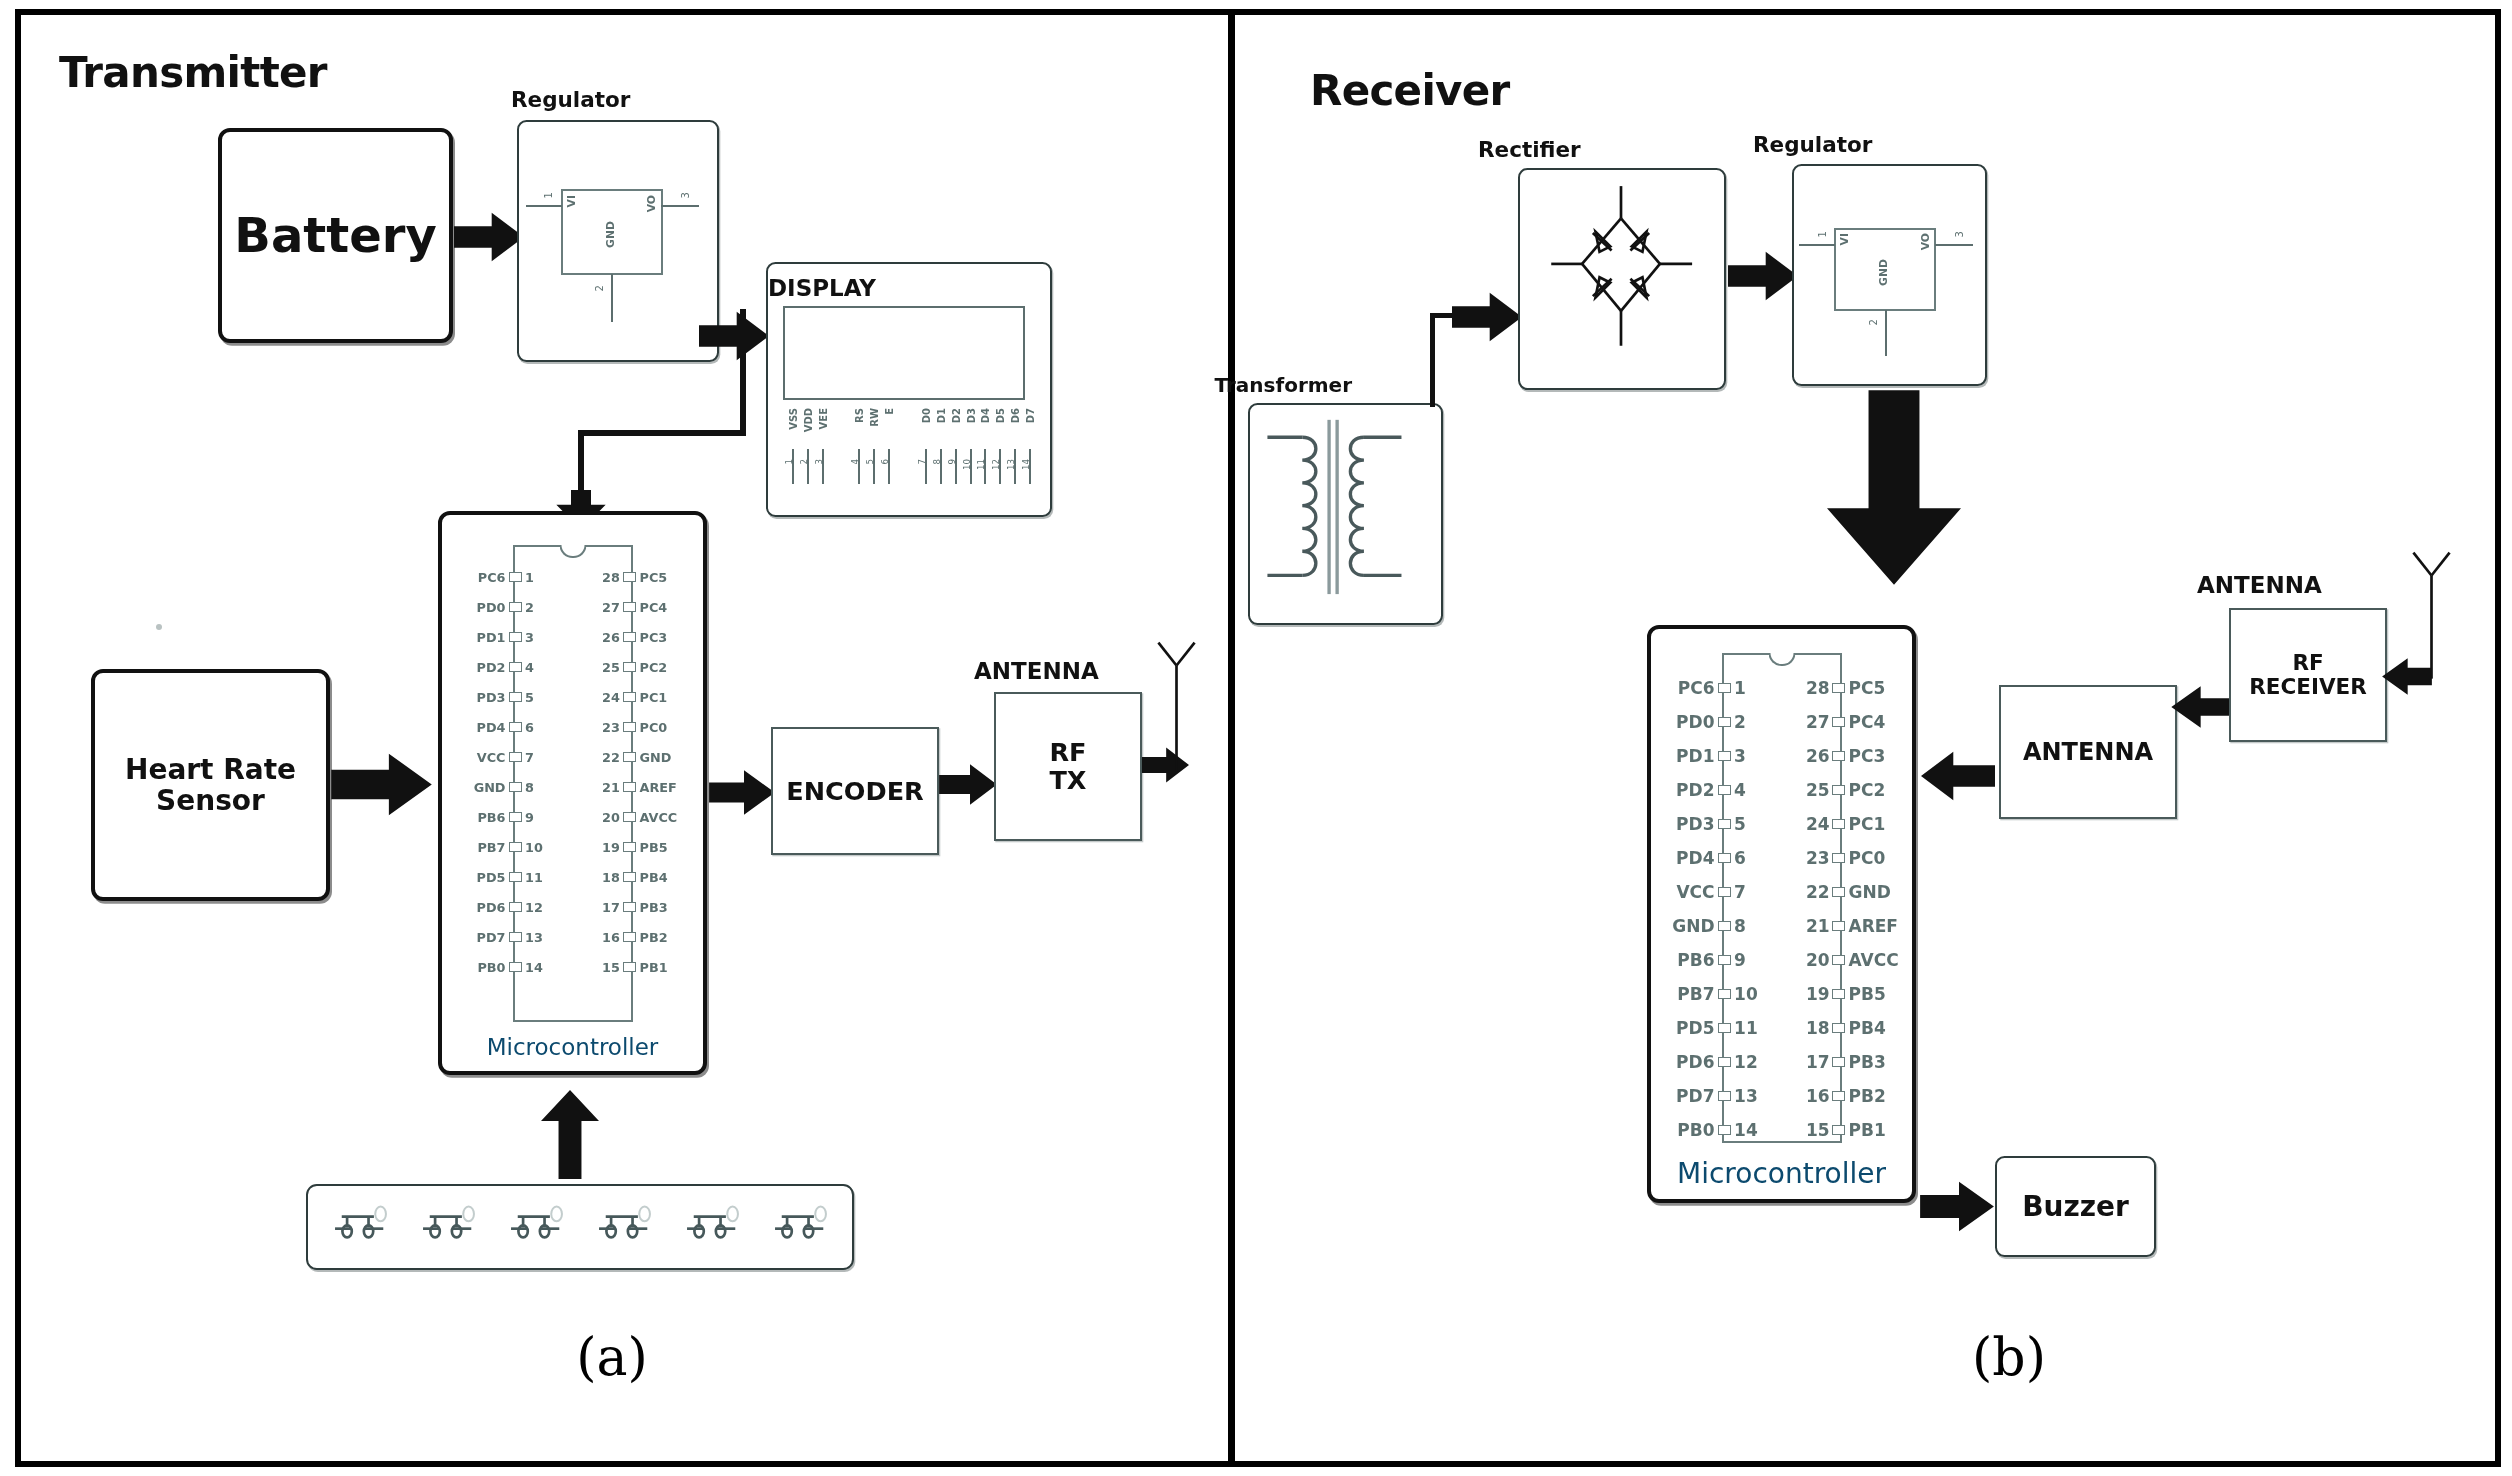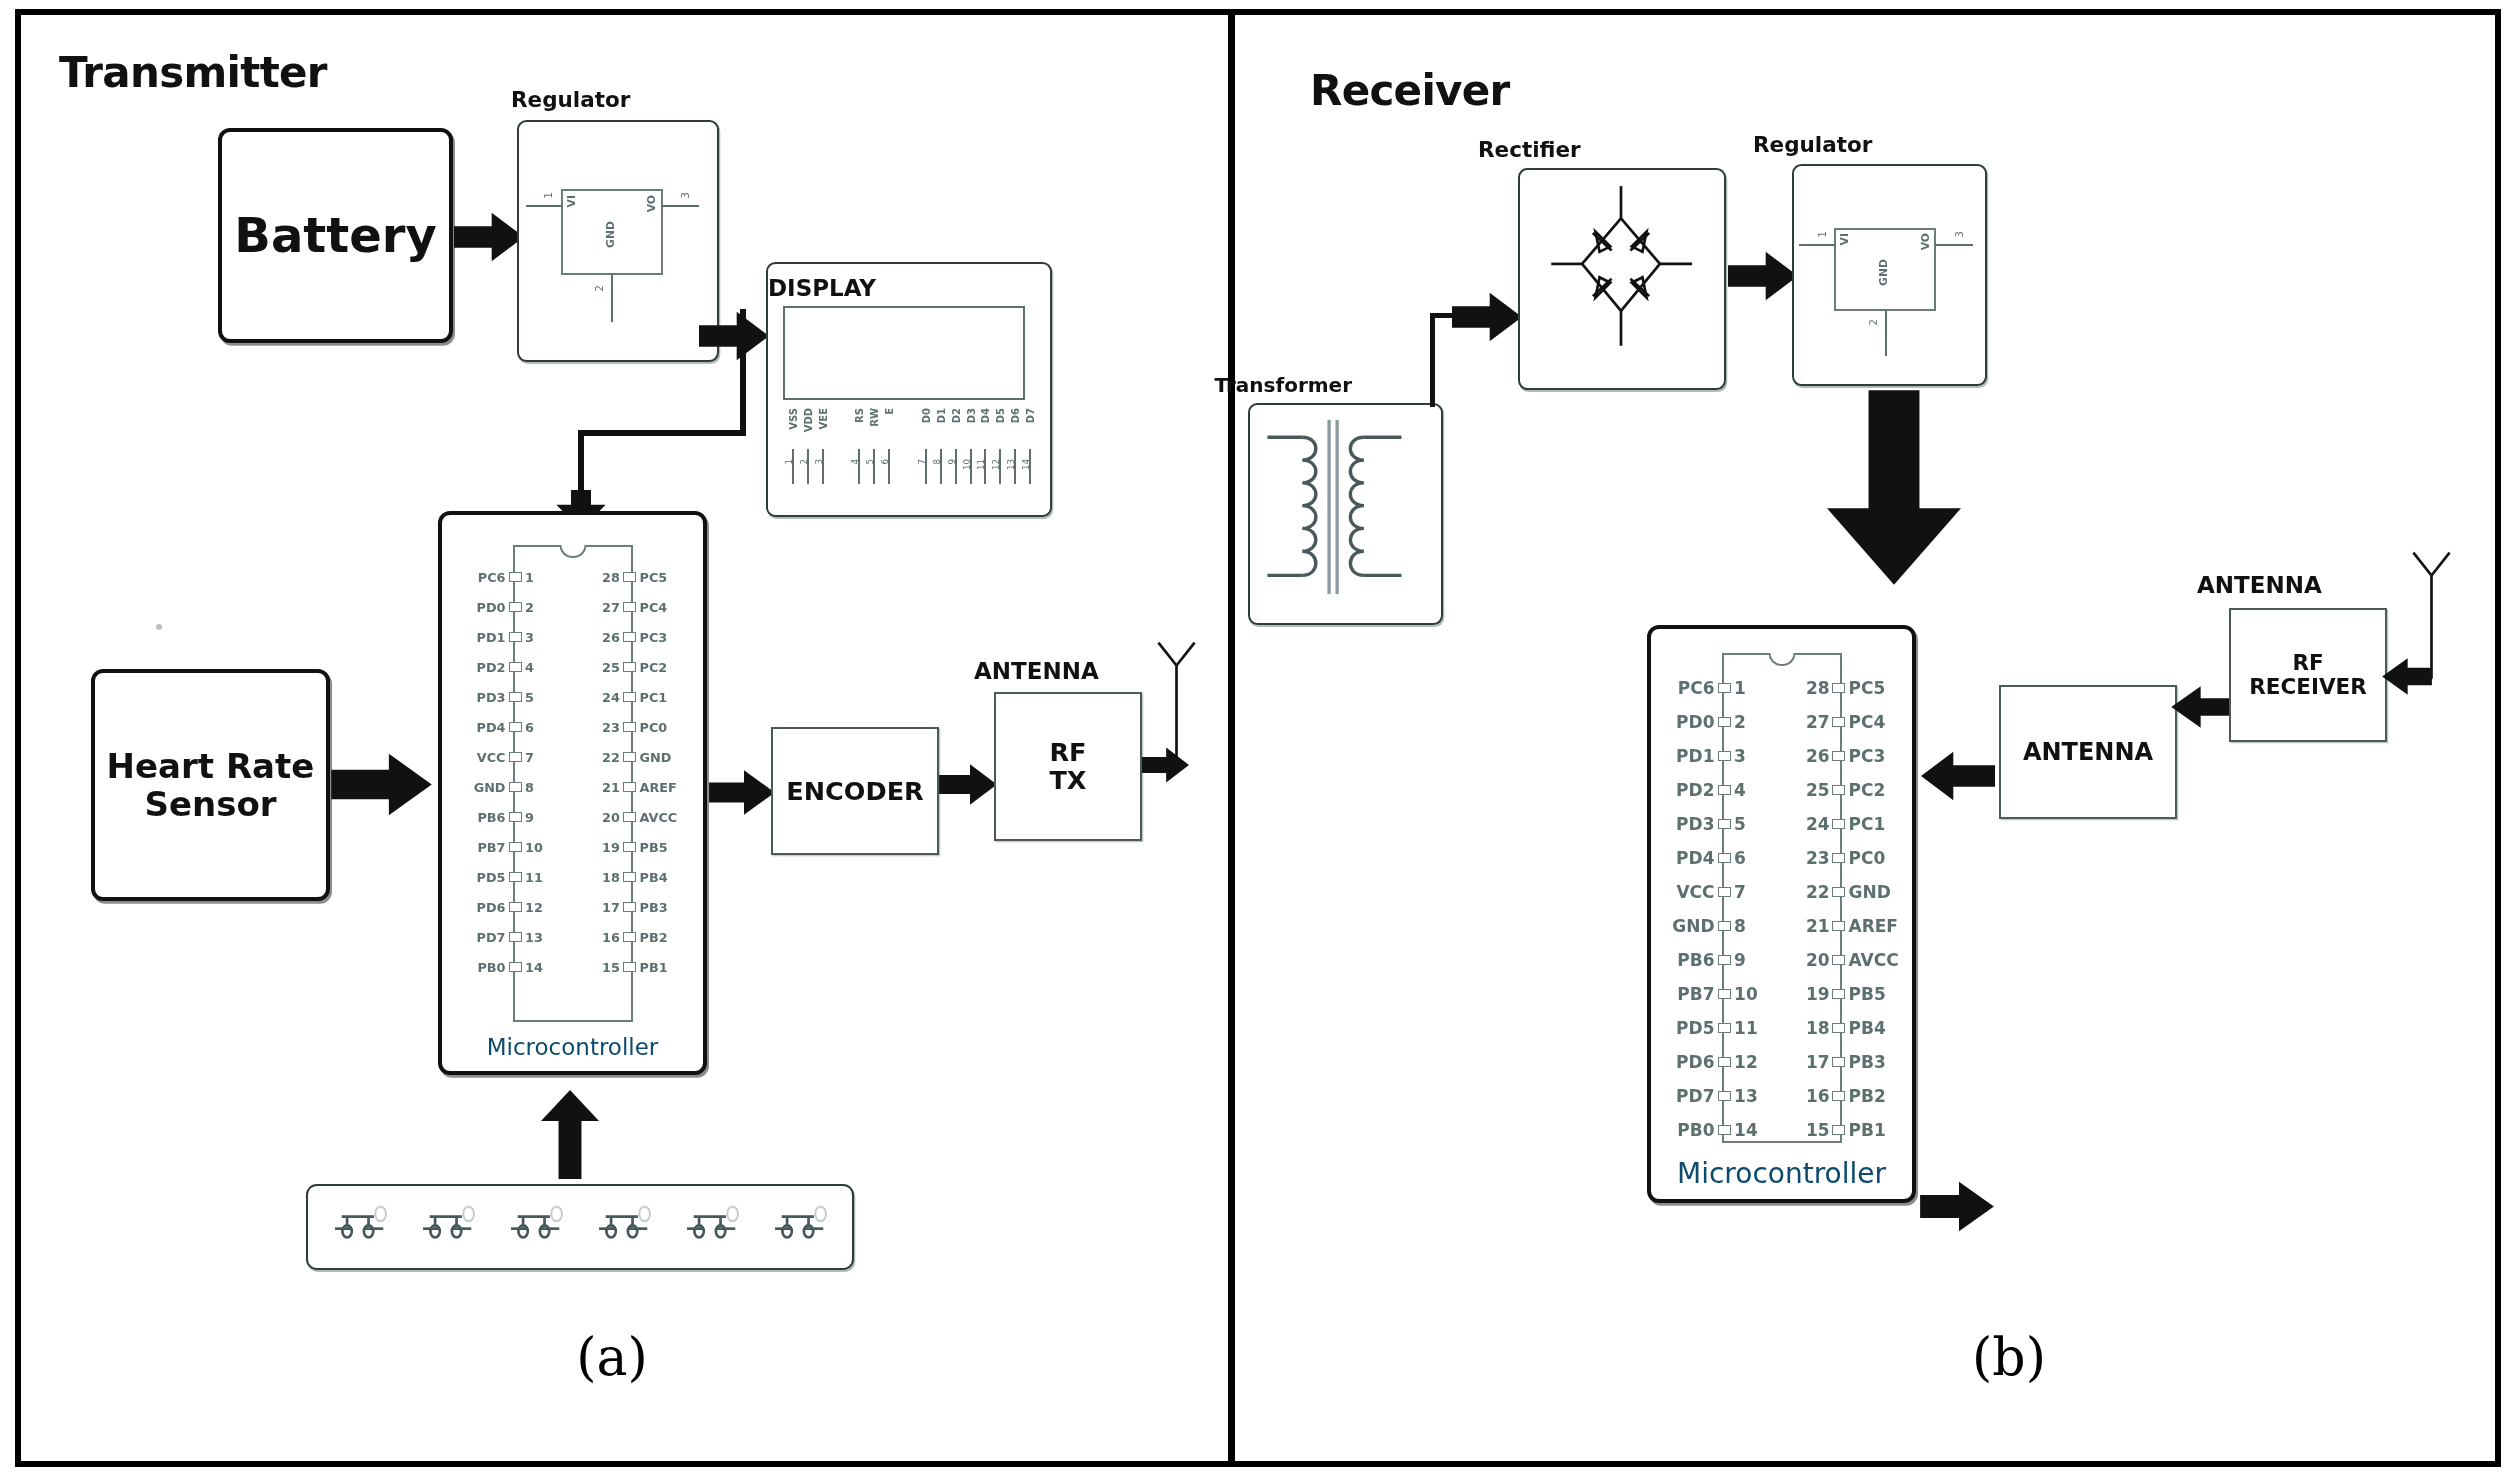--- a/index.html
+++ b/index.html
@@ -381,21 +381,21 @@
               <span class="no">15</span>
               <span class="sq"></span>
               <span class="nm">PB1</span>
             </div>
           </div>
       </div>
       <div class="mcu-caption" style="top:519px;font-size:23px;">Microcontroller</div>
     </div>
 
     <div class="blk thick" style="left:91px;top:669px;width:239px;height:232px;">
-      <div class="blk-label" style="font-size:34px;">Heart Rate
+      <div class="blk-label" style="font-size:28px;">Heart Rate
 Sensor</div>
     </div>
 
     <div class="arrow" style="left:331px;top:751px;width:101px;height:67px;">
       <svg width="101" height="67" viewBox="0 0 150 100">
         <polygon points="0,28 86,28 86,4 150,50 86,96 86,72 0,72" fill="#111"></polygon>
       </svg>
     </div>
 
     <div class="arrow" style="left:709px;top:769px;width:66px;height:47px;">
@@ -780,17 +780,20 @@
         <line x1="35" y1="38" x2="62" y2="4" stroke="#111" stroke-width="4"></line>
       </svg>
     </div>
 
     <div class="arrow" style="left:684px;top:1179px;width:74px;height:55px;">
       <svg width="74" height="55" viewBox="0 0 110 82">
         <polygon points="0,24 58,24 58,4 110,41 58,78 58,58 0,58" fill="#111"></polygon>
       </svg>
     </div>
 
+    <div class="blk" style="left:759px;top:1156px;width:161px;height:101px;">
+      <div class="blk-label" style="font-size:28px;">Buzzer</div>
+    </div>
 
     <div class="fig-caption" style="left:672px;top:1327px;width:202px;font-size:52px;">(b)</div>
   </div>
 </div>
 
 
 </body></html>

